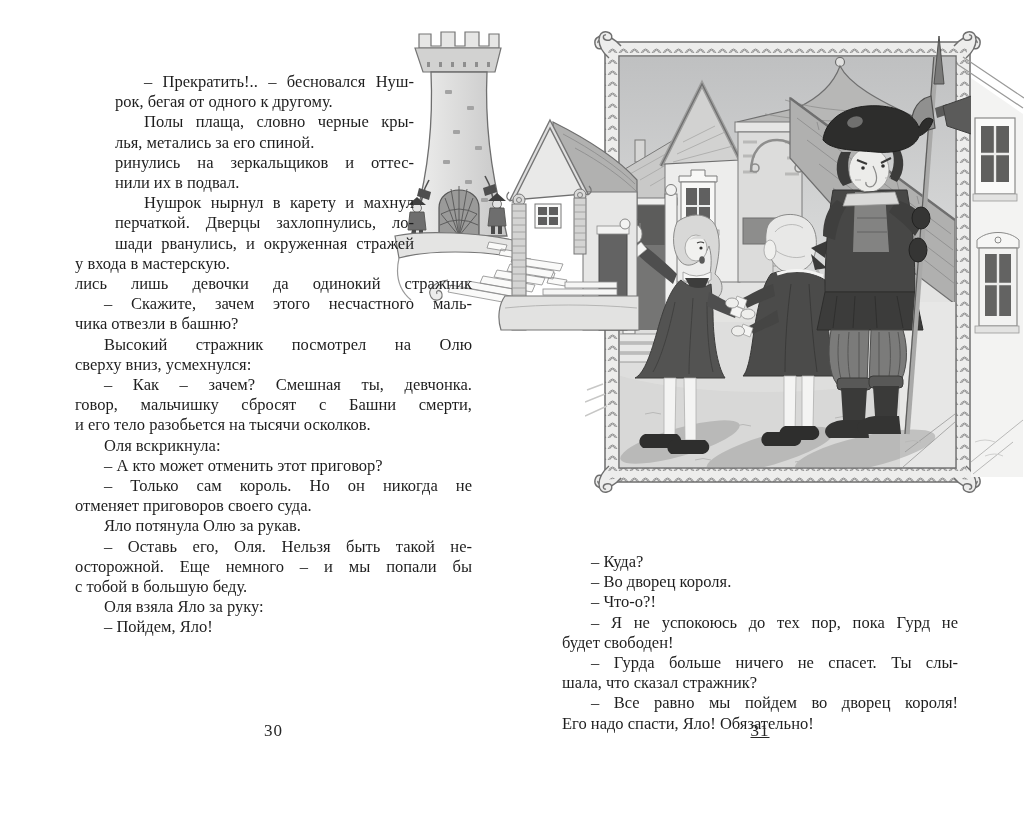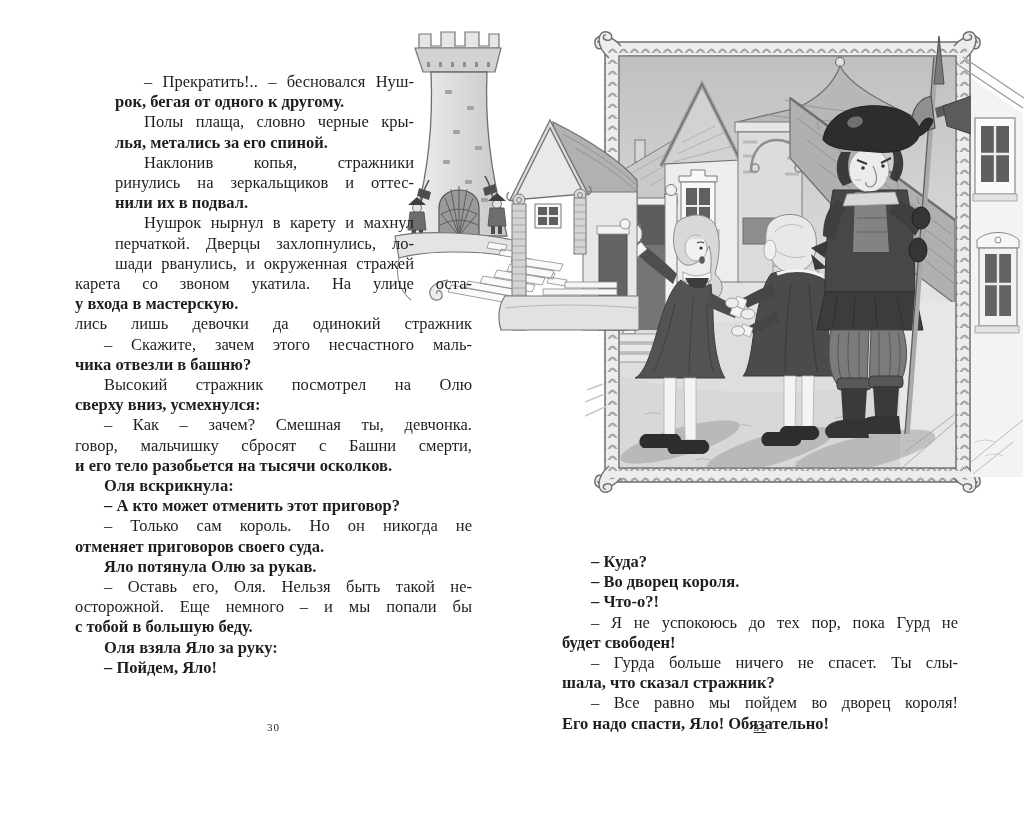--- a/index.html
+++ b/index.html
@@ -6,24 +6,24 @@
   body{
     width:1024px;height:813px;position:relative;background:#ffffff;overflow:hidden;
     font-family:"Liberation Serif","DejaVu Serif",serif;
   }
   .spread{position:absolute;inset:0;}
   .text-col{position:absolute;color:#1e1e1e;font-size:16.5px;line-height:20.2px;}
   #left-text{left:75px;top:72px;width:397px;}
   #right-text{left:562px;top:528px;width:396px;margin-top:24px;}
   .para{margin:0;padding:0;}
   .line{text-align:justify;text-align-last:justify;white-space:normal;}
-  .line.last{text-align-last:left;font-weight:bold;}
+  .line.last{text-align-last:left;}
   .line.first{text-indent:29px;}
   .line.narrow{padding-right:58px;margin-left:40px;}
-  .page-num{position:absolute;top:721px;font-size:11px;color:#262626;text-align:center;letter-spacing:1px;}
+  .page-num{position:absolute;top:721px;font-size:17px;color:#262626;text-align:center;letter-spacing:1px;}
   #num-left{left:75px;width:397px;}
   #num-right{left:562px;width:396px;text-decoration:underline;}
   svg{position:absolute;display:block;}
   #frame-illo{left:585px;top:22px;}
   #tower-illo{left:393px;top:18px;}
 </style>
 </head>
 <body>
 
 <div class="spread">
@@ -340,29 +340,27 @@
   <div id="left-text" class="text-col">
       <div class="para">
         <div class="line first narrow">– Прекратить!.. – бесновался Нуш-</div>
         <div class="line last narrow">рок, бегая от одного к другому.</div>
       </div>
       <div class="para">
         <div class="line first narrow">Полы плаща, словно черные кры-</div>
         <div class="line last narrow">лья, метались за его спиной.</div>
       </div>
       <div class="para">
-        <div class="line first narrow">Наклонив копья, стражники</div>
         <div class="line narrow">ринулись на зеркальщиков и оттес-</div>
         <div class="line last narrow">нили их в подвал.</div>
       </div>
       <div class="para">
         <div class="line first narrow">Нушрок нырнул в карету и махнул</div>
         <div class="line narrow">перчаткой. Дверцы захлопнулись, ло-</div>
         <div class="line narrow">шади рванулись, и окруженная стражей</div>
-        <div class="line">карета со звоном укатила. На улице оста-</div>
         <div class="line last">у входа в мастерскую.</div>
         <div class="line">лись лишь девочки да одинокий стражник</div>
       </div>
       <div class="para">
         <div class="line first">– Скажите, зачем этого несчастного маль-</div>
         <div class="line last">чика отвезли в башню?</div>
       </div>
       <div class="para">
         <div class="line first">Высокий стражник посмотрел на Олю</div>
         <div class="line last">сверху вниз, усмехнулся:</div>

